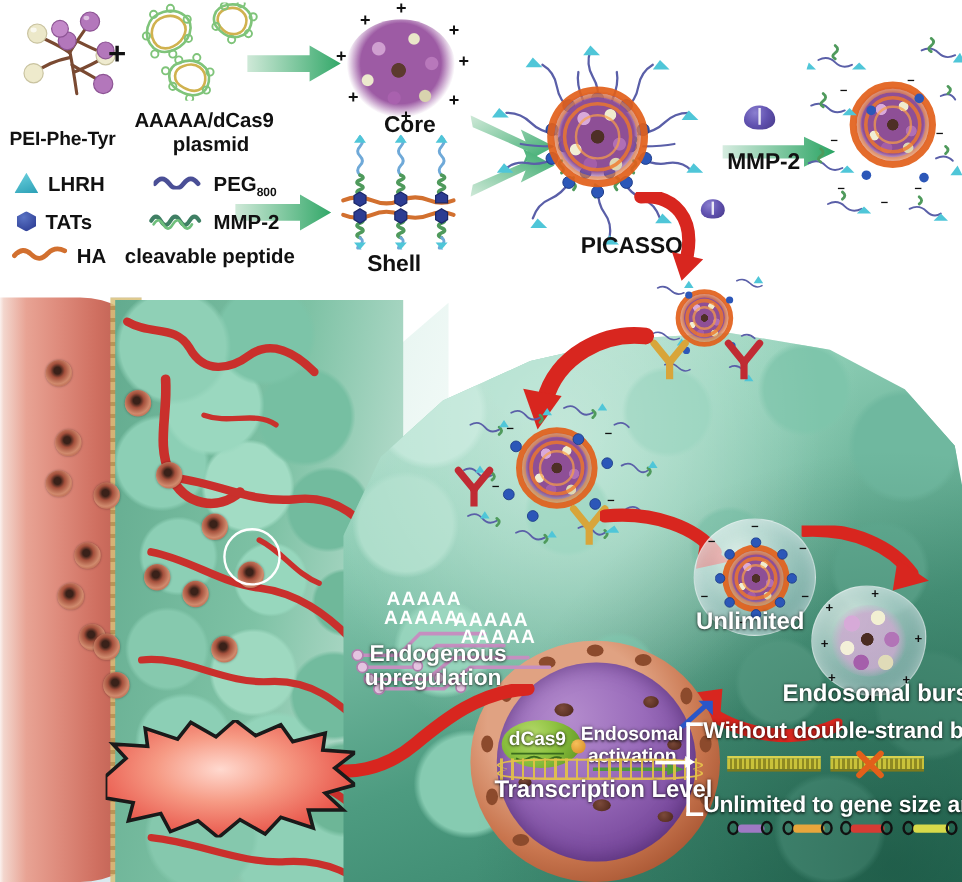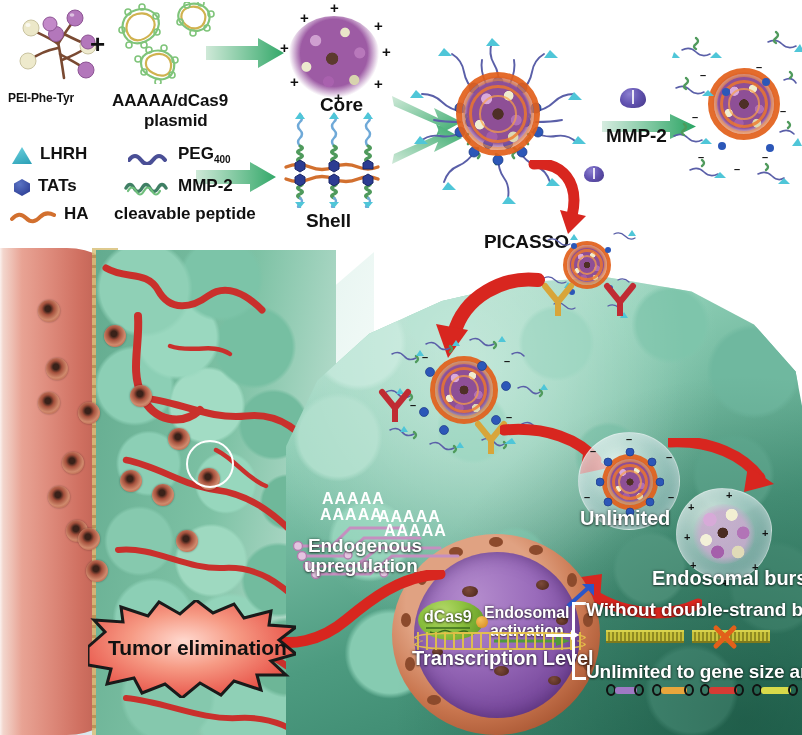--- a/index.html
+++ b/index.html
@@ -245,21 +245,21 @@
     );
     filter: drop-shadow(2px 3px 2px rgba(0,0,0,.35));
   }
   .star-outline {
     position:absolute; left:88px; top:600px; width:208px; height:98px;
     pointer-events:none;
   }
 
   
   .legend { position:absolute; left:10px; top:140px; width:262px; height:82px; }
-  .lg-row { position:absolute; display:flex; align-items:flex-end; gap:8px; }
+  .lg-row { position:absolute; display:flex; align-items:flex-start; gap:8px; }
   .lg-txt { font-size:17px; font-weight:bold; color:#111; white-space:nowrap; }
   .lg-sub { font-size:10px; font-weight:bold; vertical-align:sub; }
 
   .tri-lhrh {
     width:20px; height:17px;
     background: linear-gradient(160deg,#6fd3e0,#2a9fb5);
     clip-path: polygon(50% 0%, 100% 100%, 0% 100%);
   }
   .hex-tat {
     width:16px; height:17px;
@@ -342,21 +342,21 @@
       <circle cx="14" cy="57" r="8" fill="#eeeacc" stroke="#c9c3a0" stroke-width="1"></circle>
       <circle cx="74" cy="42" r="8" fill="#efebcf" stroke="#c9c3a0" stroke-width="1"></circle>
       <circle cx="72" cy="66" r="8" fill="#b377bb" stroke="#8d5494" stroke-width="1"></circle>
       <circle cx="74" cy="38" r="7" fill="#b377bb" stroke="#8d5494" stroke-width="1"></circle>
       <circle cx="42" cy="30" r="7.5" fill="#b377bb" stroke="#8d5494" stroke-width="1"></circle>
       <circle cx="36" cy="20" r="7" fill="#c389c9" stroke="#8d5494" stroke-width="1"></circle>
       <ellipse cx="14" cy="21" rx="2.6" ry="2" fill="#ffffff" opacity=".7"></ellipse>
       <ellipse cx="58" cy="11" rx="2.4" ry="1.8" fill="#ffffff" opacity=".55"></ellipse>
     </g>
   </svg>
-  <div class="lbl" style="left:8px; top:92px; font-size:12px;">PEI-Phe-Tyr</div>
+  <div class="lbl" style="left:8px; top:108px; font-size:16px;">PEI-Phe-Tyr</div>
 
   <div class="lbl" style="left:90px; top:30px; font-size:26px;">+</div>
 
   <svg class="plasmids" viewBox="0 0 116 82">
     <g fill="none" stroke-width="2.2" stroke-linecap="round">
       <path d="M20 38 C10 28 14 12 28 8 C42 4 54 14 50 26 C46 38 30 46 20 38Z" stroke="#7fc47a"></path>
       <path d="M23 36 C15 28 18 15 29 12 C40 9 49 17 46 26 C43 35 31 42 23 36Z" stroke="#d0b24f"></path>
       <path d="M76 24 C66 16 70 4 82 2 C94 0 104 8 101 19 C98 30 85 32 76 24Z" stroke="#7fc47a"></path>
       <path d="M78 23 C70 16 73 7 82 5 C92 3 99 10 97 18 C95 27 85 29 78 23Z" stroke="#d0b24f"></path>
       <path d="M42 74 C30 68 30 54 42 50 C56 45 68 54 66 66 C64 78 52 80 42 74Z" stroke="#7fc47a"></path>
@@ -543,21 +543,21 @@
       <circle cx="118" cy="98" r="4.5"></circle>
         <circle cx="62" cy="98" r="4.5"></circle>
         <circle cx="100" cy="120" r="4.5"></circle>
       <circle cx="80" cy="120" r="4.5"></circle>
     </g>
   </svg>
   <div class="particle pcore" style="left:460px; top:76px; width:76px; height:76px;"></div>
   <div class="abs" style="left:456px; top:72px; width:84px; height:84px;">
     <div class="hashell"></div>
   </div>
-  <div class="lbl" style="left:484px; top:196px; font-size:19px;margin-top:36px;">PICASSO</div>
+  <div class="lbl" style="left:484px; top:196px; font-size:19px;">PICASSO</div>
 
   <div class="mmp2-enz" style="left:620px; top:88px;"></div>
   <svg class="garrow" style="left:602px; top:112px;" width="96" height="30">
     <defs>
         <linearGradient id="g5" x1="0" y1="0" x2="1" y2="0">
       <stop offset="0" stop-color="#d6ece0"></stop>
           <stop offset="1" stop-color="#2aa463"></stop>
         </linearGradient>
       </defs>
     <path d="M0 9 L68 9 L68 2 L94 14.5 L68 27 L68 20 L0 20 Z" fill="url(#g5)"></path>
@@ -871,21 +871,20 @@
 
   <svg class="abs" style="left:250px; top:570px;" width="200" height="90">
     <path d="M190 4 C150 6 120 30 96 50 C70 72 40 76 20 70" fill="none" stroke="#d8261f" stroke-width="11" stroke-linecap="round"></path>
     <polygon points="32,58 8,70 34,82" fill="#d8261f"></polygon>
   </svg>
 
   <div class="star-burst"></div>
   <svg class="star-outline" viewBox="0 0 208 98">
     <polygon points="0,47 17,32 6,20 35,22 33,7 60,16 71,2 92,14 108,0 125,13 146,4 156,18 183,11 181,25 208,27 191,40 208,54 183,61 198,75 169,75 173,90 146,81 133,95 112,83 94,98 77,84 54,93 46,78 19,84 23,69 0,65" fill="none" stroke="#1a1a1a" stroke-width="3"></polygon>
   </svg>
-  <div class="lbl" style="left:108px; top:637px; font-size:21px; color:#111;">Tumor elimination</div>
 
   <div class="arrow-white"></div>
   <div class="bracket"></div>
 
   <div class="lbl lbl-white" style="left:586px; top:600px; font-size:19px;">Without double-strand break</div>
   <div class="dsb-strand" style="left:606px; top:630px; width:78px;"></div>
   <div class="dsb-strand" style="left:692px; top:630px; width:78px;"></div>
   <svg class="xmark" style="left:712px; top:624px;">
     <g stroke="#e2601a" stroke-width="5" stroke-linecap="round">
       <path d="M4 4 L22 22"></path>
@@ -916,21 +915,21 @@
     <div class="lg-row" style="left:2px; top:4px;">
       <div class="tri-lhrh"></div>
       <div class="lg-txt">LHRH</div>
     </div>
 
     <div class="lg-row" style="left:118px; top:4px;">
       <svg width="42" height="14">
         <path d="M1 9 q6 -8 12 0 q6 8 12 0 q6 -8 12 0" fill="none" stroke="#4a4f96" stroke-width="4" stroke-linecap="round"></path>
       </svg>
       <div class="lg-txt">
-        <span>PEG</span><span class="lg-sub">400</span>
+        <span>PEG</span><span class="lg-sub">800</span>
       </div>
     </div>
 
     <div class="lg-row" style="left:4px; top:36px;">
       <div class="hex-tat"></div>
       <div class="lg-txt">TATs</div>
     </div>
 
     <div class="lg-row" style="left:114px; top:36px;">
       <svg width="46" height="16">
@@ -940,16 +939,16 @@
       <div class="lg-txt">MMP-2</div>
     </div>
 
     <div class="lg-row" style="left:0px; top:64px;">
       <svg width="46" height="14">
         <path d="M2 9 q7 -8 14 -1 q7 7 14 -1 q6 -6 14 -2" fill="none" stroke="#d2702f" stroke-width="4" stroke-linecap="round"></path>
       </svg>
       <div class="lg-txt">HA</div>
     </div>
 
-    <div class="lg-txt" style="position:absolute; left:104px; top:64px;text-align:right;">cleavable peptide</div>
+    <div class="lg-txt" style="position:absolute; left:94px; top:64px;text-align:right;">cleavable peptide</div>
   </div>
 
 </div>
 
 </body></html>

